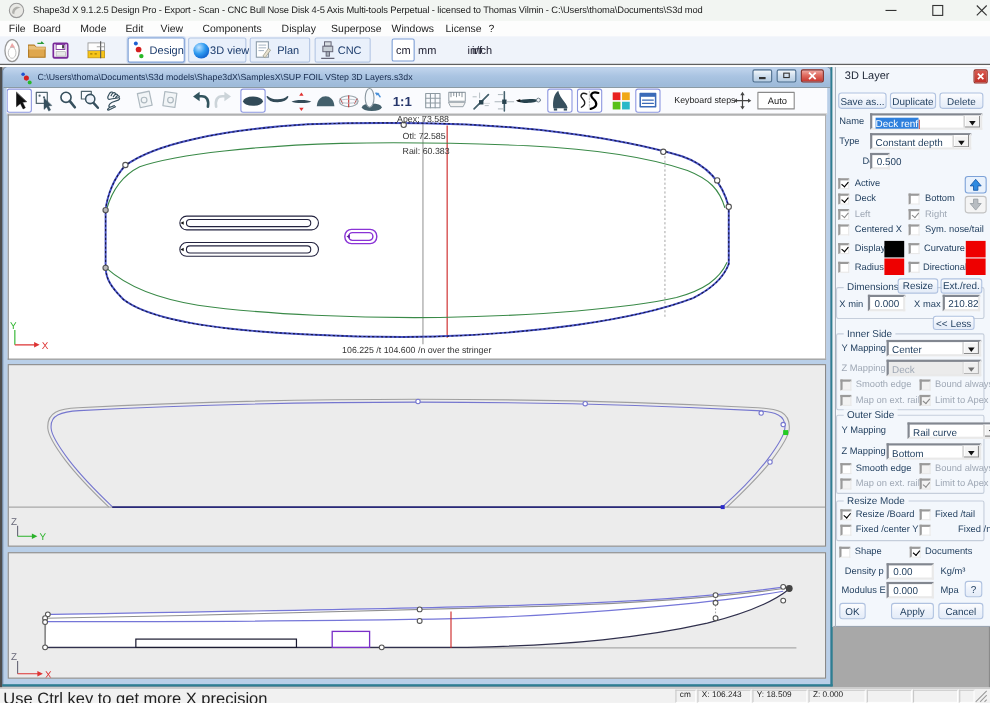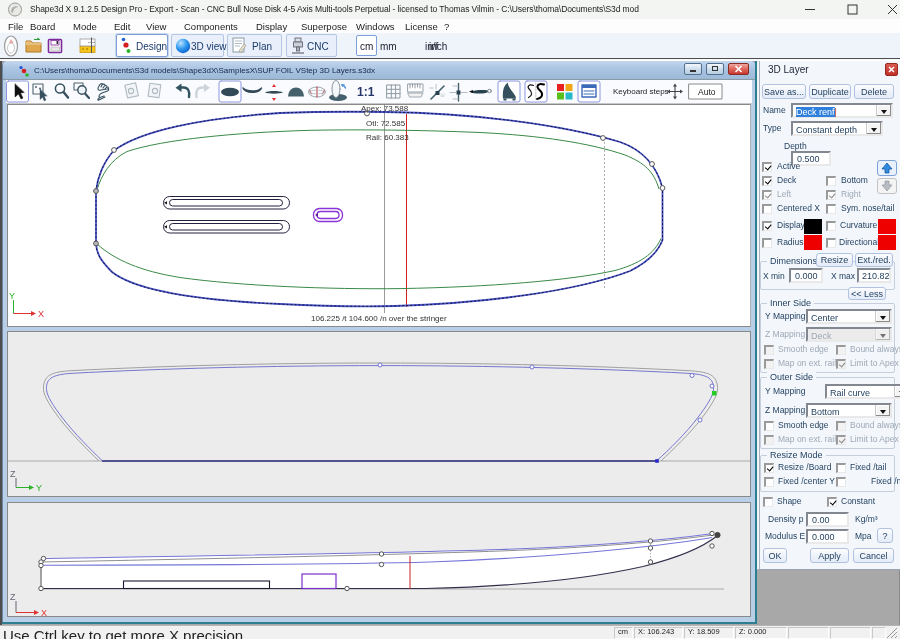--- a/index.html
+++ b/index.html
@@ -420,21 +420,21 @@
 <div class="combo" style="left:791px;top:103px;width:102px;height:15px;">
     <span class="combotext"><span style="background:#2f80dd;color:#fff;">Deck renf</span><span style="color:#c03028">|</span></span>
     <span class="arrowbtn"></span>
   </div>
 <div class="p3dlabel" style="left:763px;top:123px;">Type</div>
 <div class="combo" style="left:791px;top:121px;width:92px;height:15px;">
     <span class="combotext">Constant depth</span>
     <span class="arrowbtn"></span>
   </div>
 <div class="p3dlabel" style="left:763px;top:141px;padding-left:21px;">Depth</div>
-<div class="field" style="left:791px;top:151px;width:40px;height:15px;">
+<div class="field" style="left:791px;top:139px;width:18px;height:15px;">
     <span style="position:absolute;left:4px;top:1px;">0.500</span>
   </div>
 
 <span class="cb ck" style="left:762px;top:162px;"></span>
 <div class="p3dlabel" style="left:777px;top:161px;">Active</div>
 <span class="cb ck" style="left:762px;top:176px;"></span>
 <div class="p3dlabel" style="left:777px;top:175px;">Deck</div>
 <span class="cb" style="left:826px;top:176px;"></span>
 <div class="p3dlabel" style="left:841px;top:175px;">Bottom</div>
 <span class="cb ck dis" style="left:762px;top:190px;"></span>
@@ -533,21 +533,21 @@
 <div class="p3dlabel" style="left:778px;top:462px;">Resize /Board</div>
 <span class="cb" style="left:836px;top:463px;"></span>
 <div class="p3dlabel" style="left:850px;top:462px;">Fixed /tail</div>
 <span class="cb" style="left:764px;top:477px;"></span>
 <div class="p3dlabel" style="left:778px;top:476px;">Fixed /center Y</div>
 <span class="cb" style="left:836px;top:477px;"></span>
 <div class="p3dlabel" style="left:850px;top:476px;padding-left:21px;">Fixed /nose</div>
 <span class="cb" style="left:763px;top:497px;"></span>
 <div class="p3dlabel" style="left:777px;top:496px;">Shape</div>
 <span class="cb ck" style="left:827px;top:497px;"></span>
-<div class="p3dlabel" style="left:841px;top:496px;">Constant</div>
+<div class="p3dlabel" style="left:841px;top:496px;">Documents</div>
 <div class="p3dlabel" style="left:768px;top:514px;">Density p</div>
 <div class="field" style="left:806px;top:512px;width:43px;height:15px;">
     <span style="position:absolute;left:4px;top:1px;">0.00</span>
   </div>
 <div class="p3dlabel" style="left:855px;top:514px;">Kg/m³</div>
 <div class="p3dlabel" style="left:765px;top:531px;">Modulus E</div>
 <div class="field" style="left:806px;top:529px;width:43px;height:15px;">
     <span style="position:absolute;left:4px;top:1px;">0.000</span>
   </div>
 <div class="p3dlabel" style="left:855px;top:531px;">Mpa</div>

